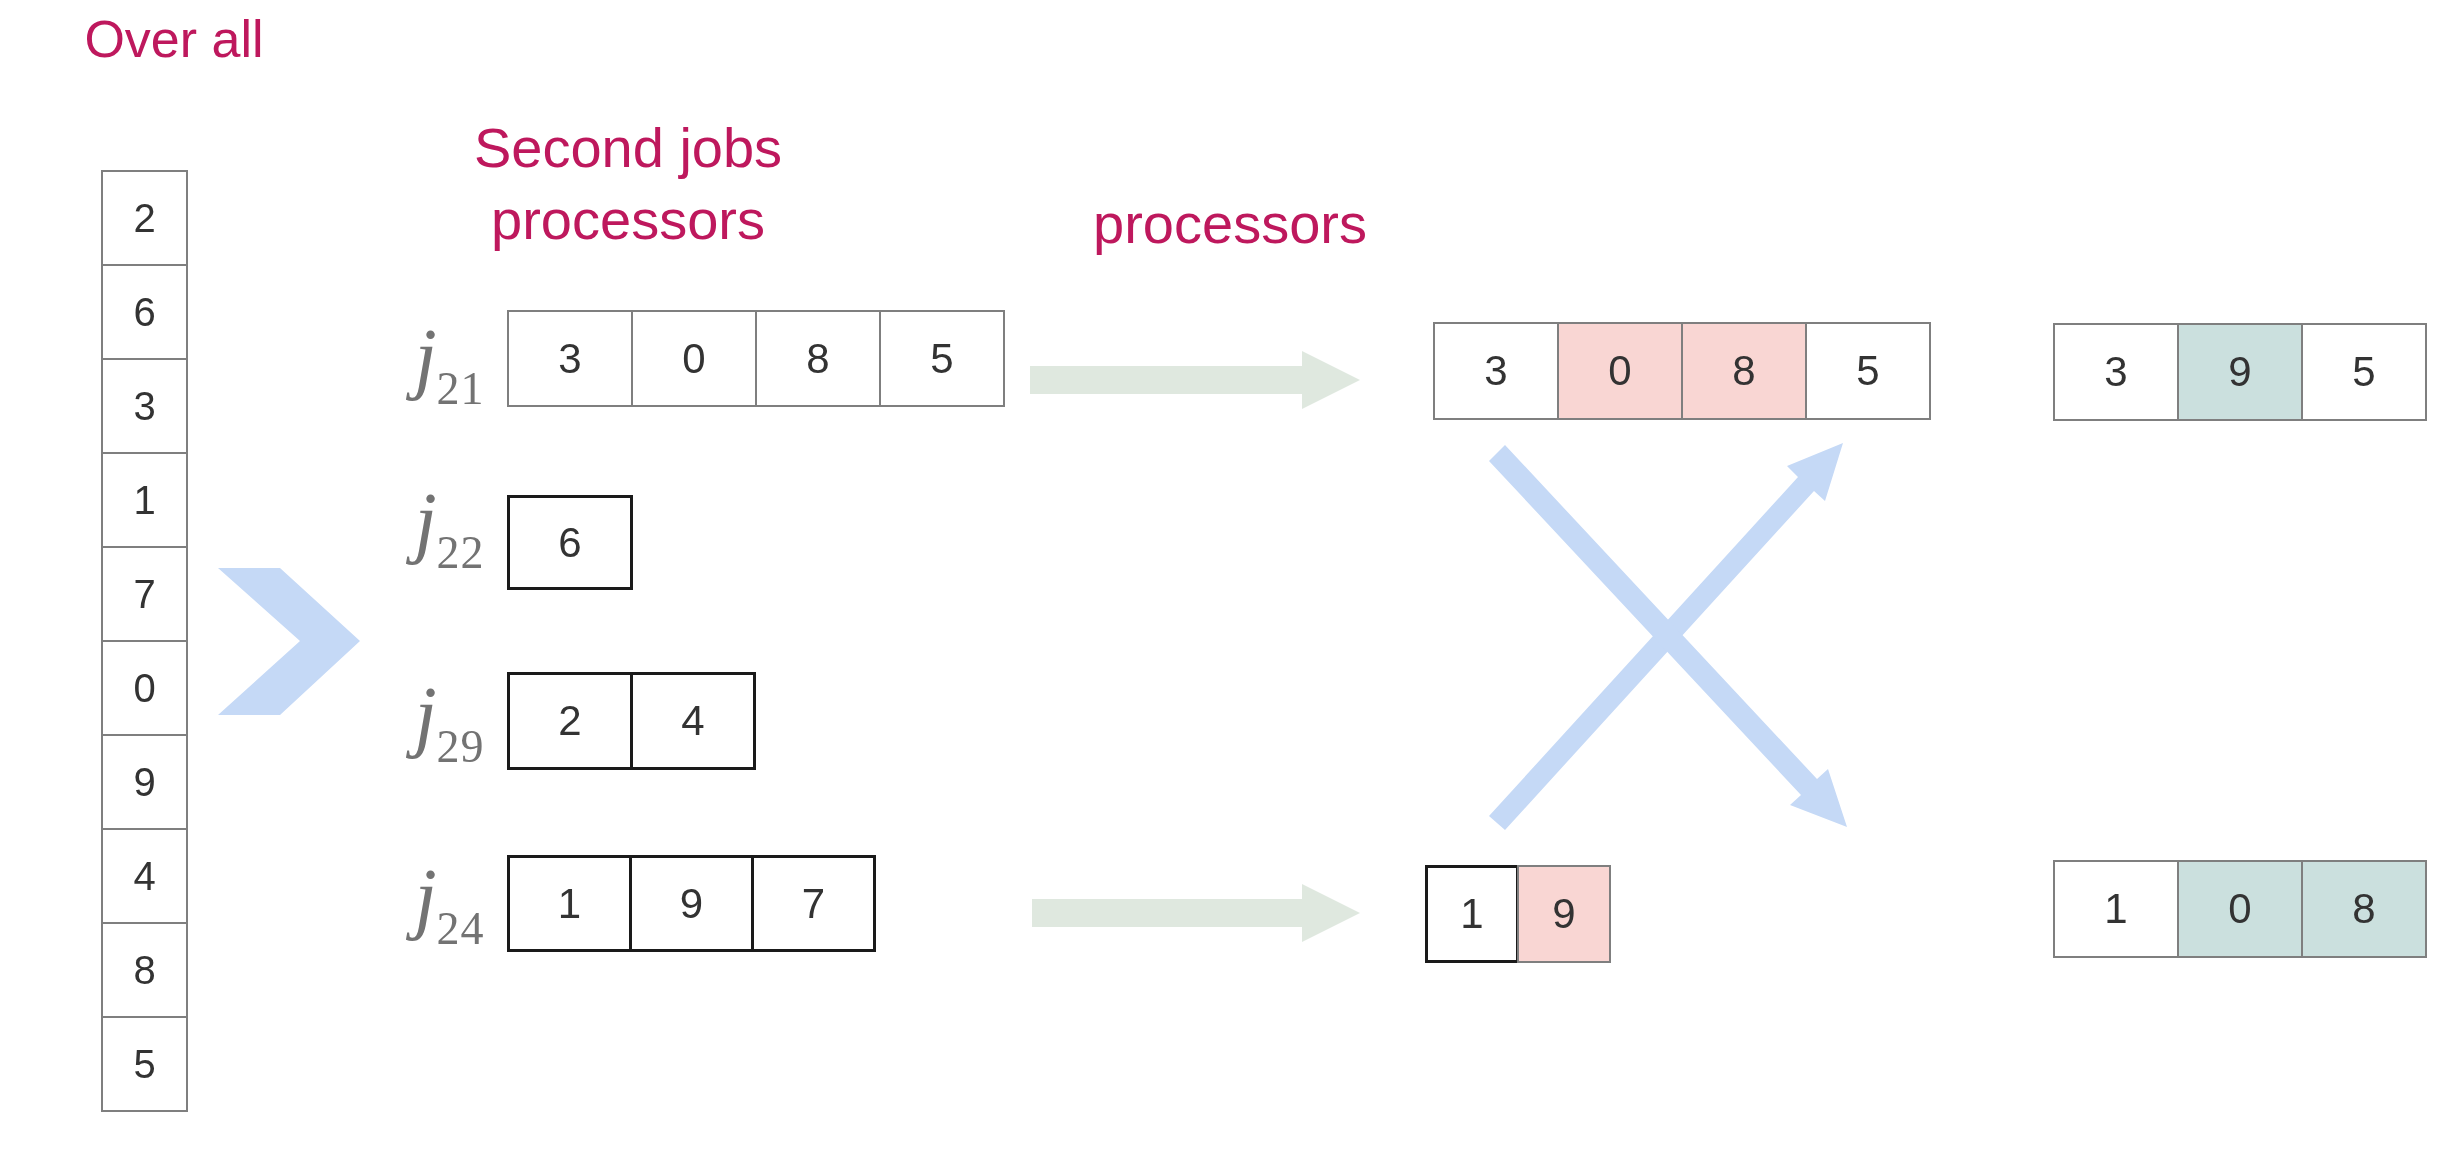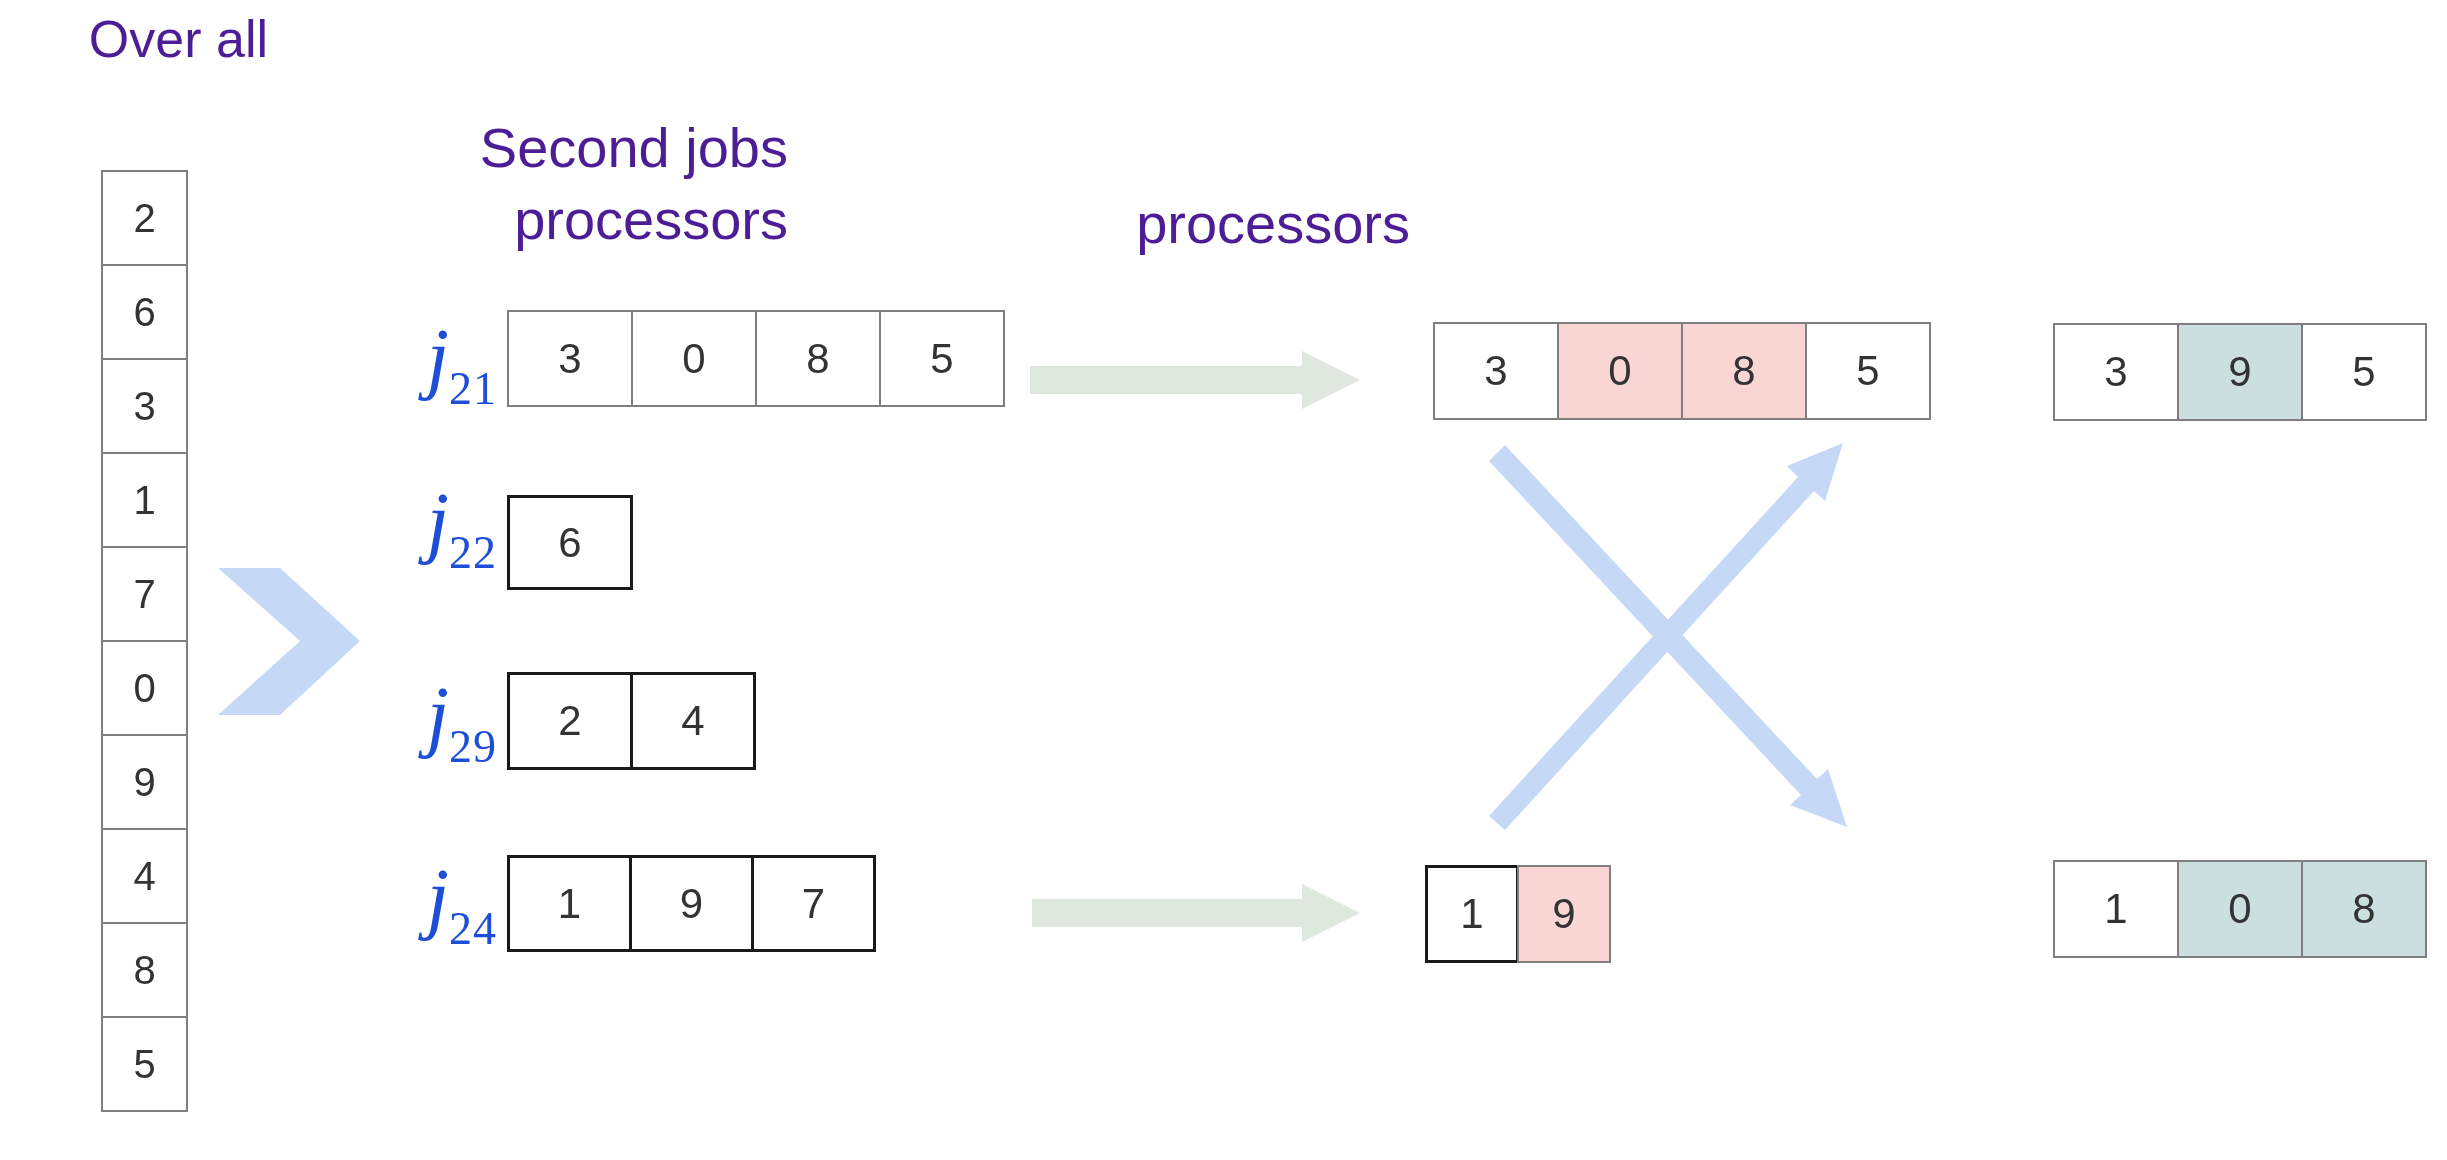--- a/index.html
+++ b/index.html
@@ -1,19 +1,19 @@
 <!DOCTYPE html>
 <html><head>
 <meta charset="utf-8">
 <style>
   html,body{margin:0;padding:0;background:#ffffff;}
   #canvas{position:relative;width:2447px;height:1160px;background:#ffffff;overflow:hidden;
           font-family:"Liberation Sans",sans-serif;color:var(--text,#262626);}
 
-  .title{position:absolute;text-align:right;font-size:56px;line-height:1.28;color:#4c1d95;}
+  .title{position:absolute;text-align:center;font-size:56px;line-height:1.28;color:#be185d;margin-left:40px;}
   .title--overall{left:0px;top:6px;width:268px;font-size:52px;}
   .title--second{left:388px;top:112px;width:400px;}
   .title--random{left:970px;top:116px;width:440px;}
   .title--swap{left:1590px;top:158px;width:400px;}
 
   
   .row{position:absolute;display:flex;}
   .cell{box-sizing:border-box;display:flex;align-items:center;justify-content:center;
         background:#ffffff;font-size:42px;color:#333333;
         border:2px solid var(--box_border_gray,#7f7f7f);}
@@ -35,22 +35,22 @@
 
   .cell--pink{background:var(--highlight_pink,#f9d6d3);}
   .cell--teal{background:var(--highlight_teal,#cbe0de);}
 
   
   .vcol{position:absolute;left:101px;top:170px;display:flex;flex-direction:column;}
   .vcol .cell{width:87px;height:96px;font-size:40px;}
   .vcol .cell + .cell{margin-left:0;margin-top:-2px;}
 
   
-  .jlabel{position:absolute;width:95px;text-align:right;
-          font-family:"Liberation Serif",serif;font-style:italic;font-size:80px;color:#1d4ed8;}
+  .jlabel{position:absolute;width:95px;text-align:center;
+          font-family:"Liberation Serif",serif;font-style:italic;font-size:80px;color:#737373;}
   .jlabel .jsub{font-style:normal;font-size:46px;vertical-align:-20px;letter-spacing:1px;}
   .jlabel--j21{left:402px;top:312px;}
   .jlabel--j22{left:402px;top:476px;}
   .jlabel--j23{left:402px;top:670px;}
   .jlabel--j24{left:402px;top:852px;}
 
   svg.overlay{position:absolute;left:0;top:0;width:2447px;height:1160px;pointer-events:none;}
   .shape-blue{fill:var(--arrow_blue,#c5d9f6);}
   .shape-green{fill:var(--arrow_green,#dfe8df);}
 </style>

